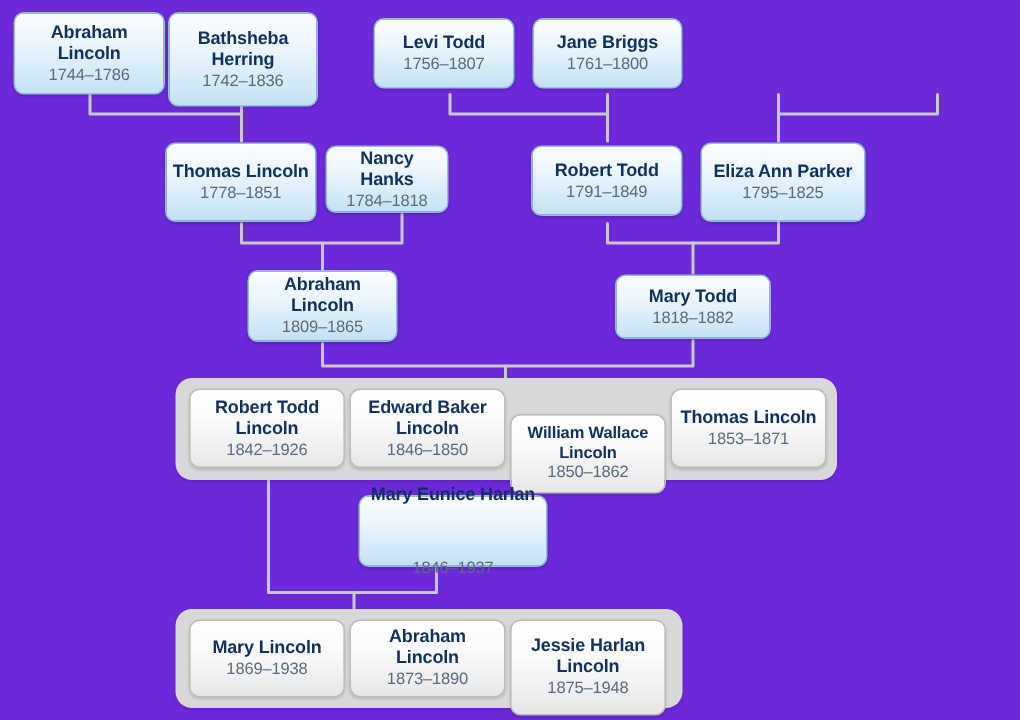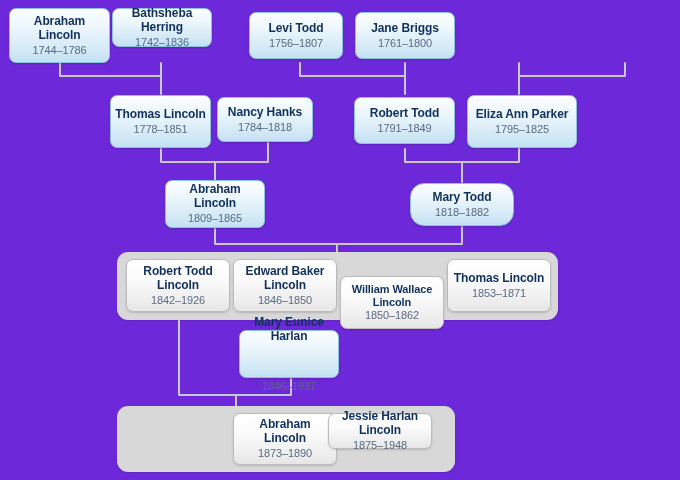--- a/index.html
+++ b/index.html
@@ -113,21 +113,21 @@
   <div class="conn v cap" style="left:235px; top:394px; height:20px;"></div>
 
   <div class="group-panel" style="left:117px; top:252px; width:441px; height:68px;"></div>
   <div class="group-panel" style="left:117px; top:406px; width:338px; height:66px;"></div>
 
   <div class="person blue" style="left:9px; top:8px; width:101px; height:55px;">
     <span class="pname">Abraham Lincoln</span>
     <span class="pdates">1744–1786</span>
   </div>
 
-  <div class="person blue" style="left:112px; top:8px; width:100px; height:39px;">
+  <div class="person blue" style="left:112px; top:8px; width:100px; height:63px;">
     <span class="pname">Bathsheba Herring</span>
     <span class="pdates">1742–1836</span>
   </div>
 
   <div class="person blue" style="left:249px; top:12px; width:94px; height:47px;">
     <span class="pname">Levi Todd</span>
     <span class="pdates">1756–1807</span>
   </div>
 
   <div class="person blue" style="left:355px; top:12px; width:100px; height:47px;">
@@ -135,41 +135,41 @@
     <span class="pdates">1761–1800</span>
   </div>
 
 
 
   <div class="person blue" style="left:110px; top:95px; width:101px; height:53px;">
     <span class="pname">Thomas Lincoln</span>
     <span class="pdates">1778–1851</span>
   </div>
 
-  <div class="person blue" style="left:217px; top:97px; width:96px; height:45px;justify-content:center;">
+  <div class="person blue" style="left:217px; top:97px; width:82px; height:45px;justify-content:center;">
     <span class="pname">Nancy Hanks</span>
     <span class="pdates">1784–1818</span>
   </div>
 
   <div class="person blue" style="left:354px; top:97px; width:101px; height:47px;">
     <span class="pname">Robert Todd</span>
     <span class="pdates">1791–1849</span>
   </div>
 
   <div class="person blue" style="left:467px; top:95px; width:110px; height:53px;">
     <span class="pname">Eliza Ann Parker</span>
     <span class="pdates">1795–1825</span>
   </div>
 
   <div class="person blue" style="left:165px; top:180px; width:100px; height:48px;">
     <span class="pname">Abraham Lincoln</span>
     <span class="pdates">1809–1865</span>
   </div>
 
-  <div class="person blue" style="left:410px; top:183px; width:104px; height:43px;border-radius:14px;">
+  <div class="person blue" style="left:410px; top:183px; width:104px; height:43px;">
     <span class="pname">Mary Todd</span>
     <span class="pdates">1818–1882</span>
   </div>
 
   <div class="person gray" style="left:126px; top:259px; width:104px; height:53px;">
     <span class="pname">Robert Todd Lincoln</span>
     <span class="pdates">1842–1926</span>
   </div>
 
   <div class="person gray" style="left:233px; top:259px; width:104px; height:53px;">
@@ -180,29 +180,33 @@
   <div class="person gray narrow" style="left:340px; top:276px; width:104px; height:53px;">
     <span class="pname">William Wallace Lincoln</span>
     <span class="pdates">1850–1862</span>
   </div>
 
   <div class="person gray" style="left:447px; top:259px; width:104px; height:53px;">
     <span class="pname">Thomas Lincoln</span>
     <span class="pdates">1853–1871</span>
   </div>
 
-  <div class="person blue" style="left:239px; top:330px; width:100px; height:48px;gap:35px;">
+  <div class="person blue" style="left:239px; top:330px; width:126px; height:48px;gap:35px;">
     <span class="pname">Mary Eunice Harlan</span>
     <span class="pdates">1846–1937</span>
   </div>
 
+  <div class="person gray" style="left:126px; top:413px; width:104px; height:52px;">
+    <span class="pname">Mary Lincoln</span>
+    <span class="pdates">1869–1938</span>
+  </div>
 
   <div class="person gray" style="left:233px; top:413px; width:104px; height:52px;">
     <span class="pname">Abraham Lincoln</span>
     <span class="pdates">1873–1890</span>
   </div>
 
-  <div class="person gray" style="left:328px; top:413px; width:104px; height:36px;">
+  <div class="person gray" style="left:340px; top:413px; width:104px; height:64px;">
     <span class="pname">Jessie Harlan Lincoln</span>
     <span class="pdates">1875–1948</span>
   </div>
 
 </div>
 
 </body></html>

